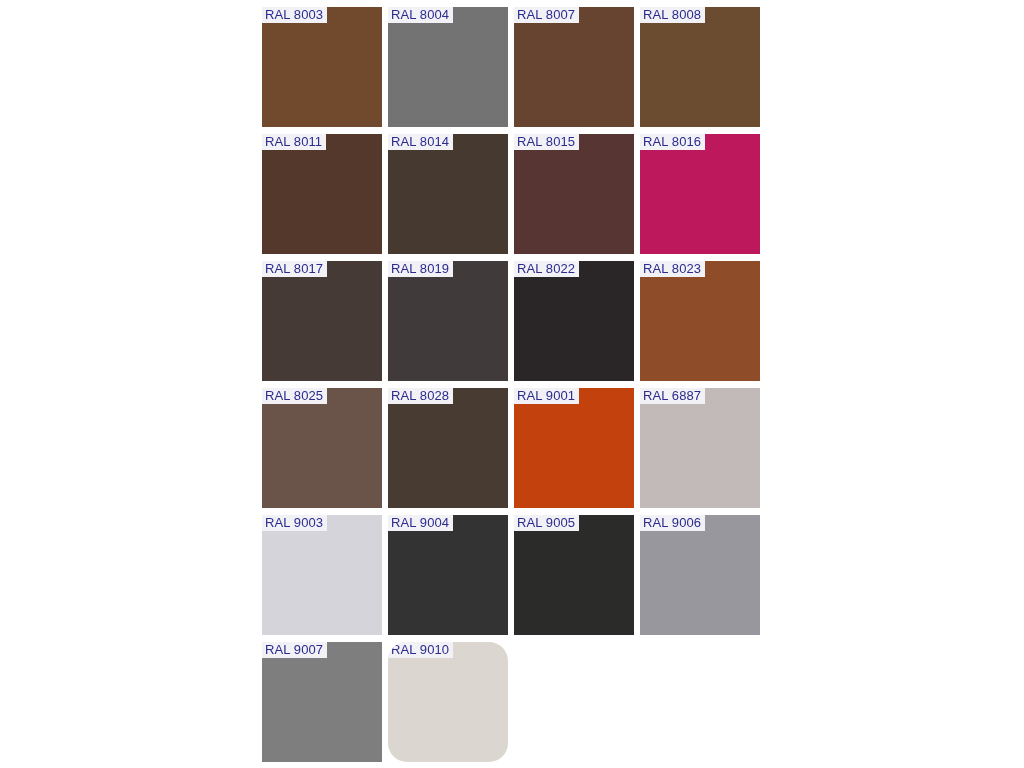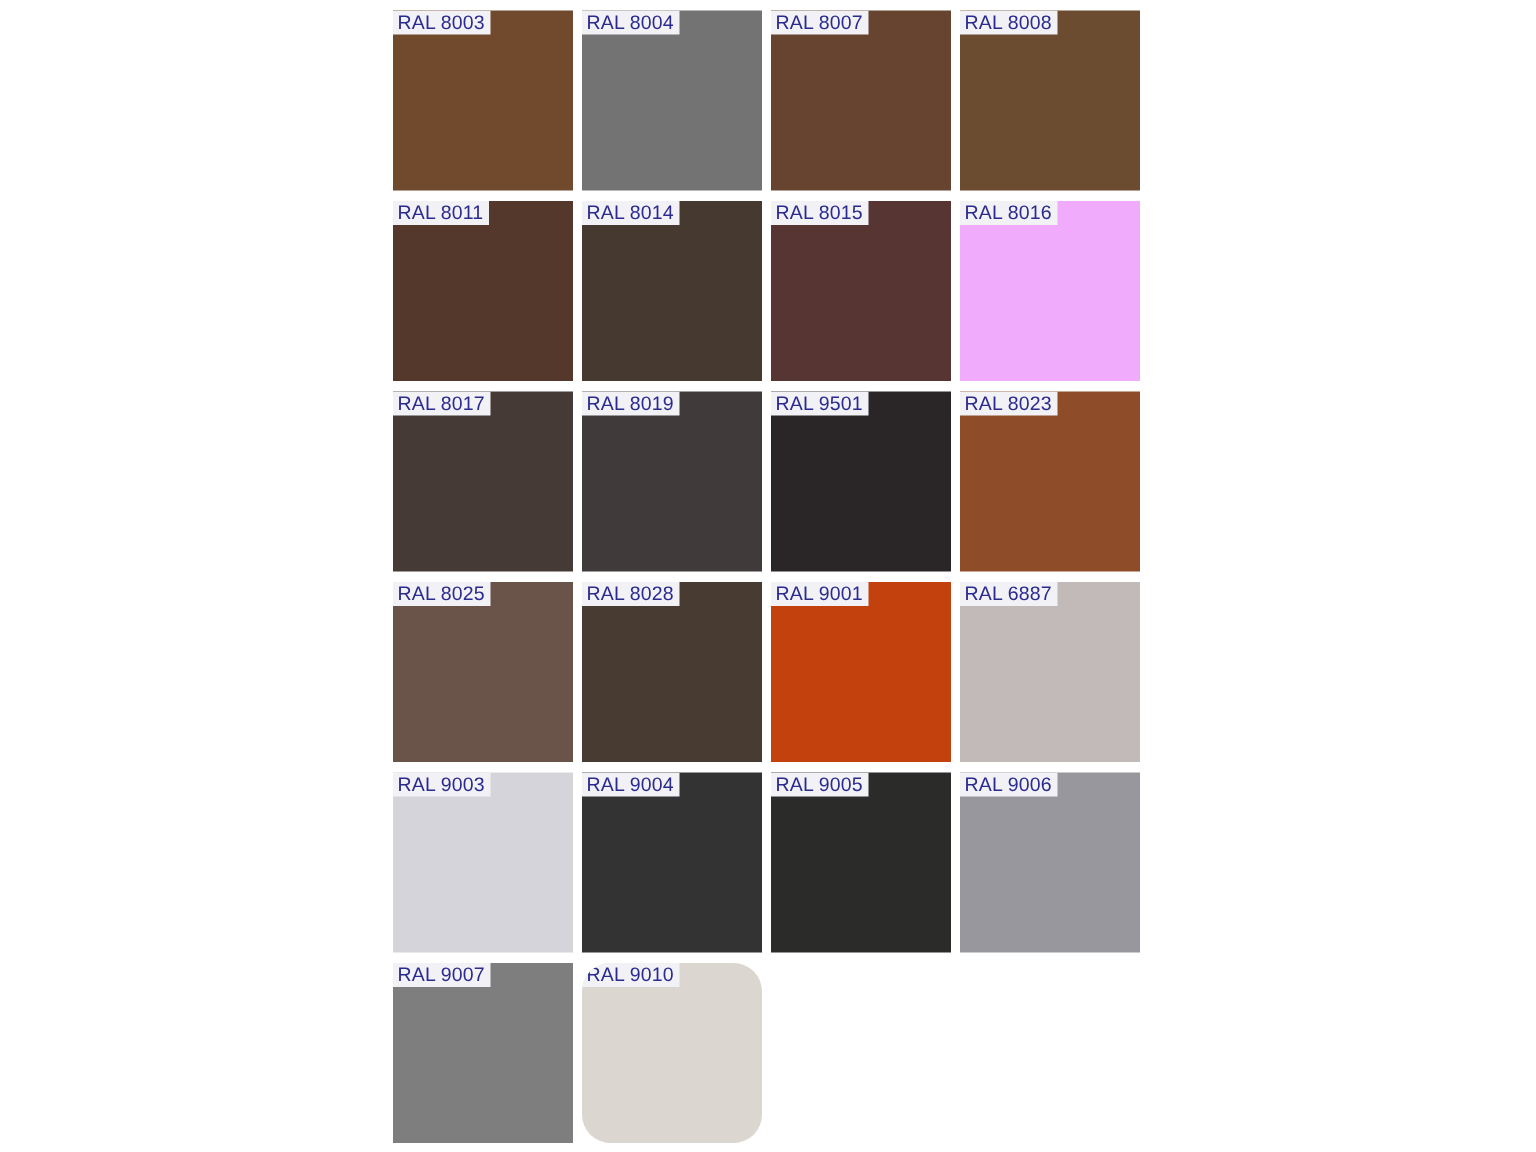--- a/index.html
+++ b/index.html
@@ -63,31 +63,31 @@
     </div>
     <div class="swatch" style="background: rgb(84, 56, 44);">
       <span class="swatch-label">RAL 8011</span>
     </div>
     <div class="swatch" style="background: rgb(69, 57, 48);">
       <span class="swatch-label">RAL 8014</span>
     </div>
     <div class="swatch" style="background: rgb(86, 53, 50);">
       <span class="swatch-label">RAL 8015</span>
     </div>
-    <div class="swatch" style="background: #f0abfc;">
+    <div class="swatch" style="background: #be185d;">
       <span class="swatch-label">RAL 8016</span>
     </div>
     <div class="swatch" style="background: rgb(69, 58, 54);">
       <span class="swatch-label">RAL 8017</span>
     </div>
     <div class="swatch" style="background: rgb(64, 58, 58);">
       <span class="swatch-label">RAL 8019</span>
     </div>
     <div class="swatch" style="background: rgb(42, 38, 40);">
-      <span class="swatch-label">RAL 9501</span>
+      <span class="swatch-label">RAL 8022</span>
     </div>
     <div class="swatch" style="background: rgb(142, 76, 40);">
       <span class="swatch-label">RAL 8023</span>
     </div>
     <div class="swatch" style="background: rgb(106, 83, 72);">
       <span class="swatch-label">RAL 8025</span>
     </div>
     <div class="swatch" style="background: rgb(72, 60, 50);">
       <span class="swatch-label">RAL 8028</span>
     </div>

